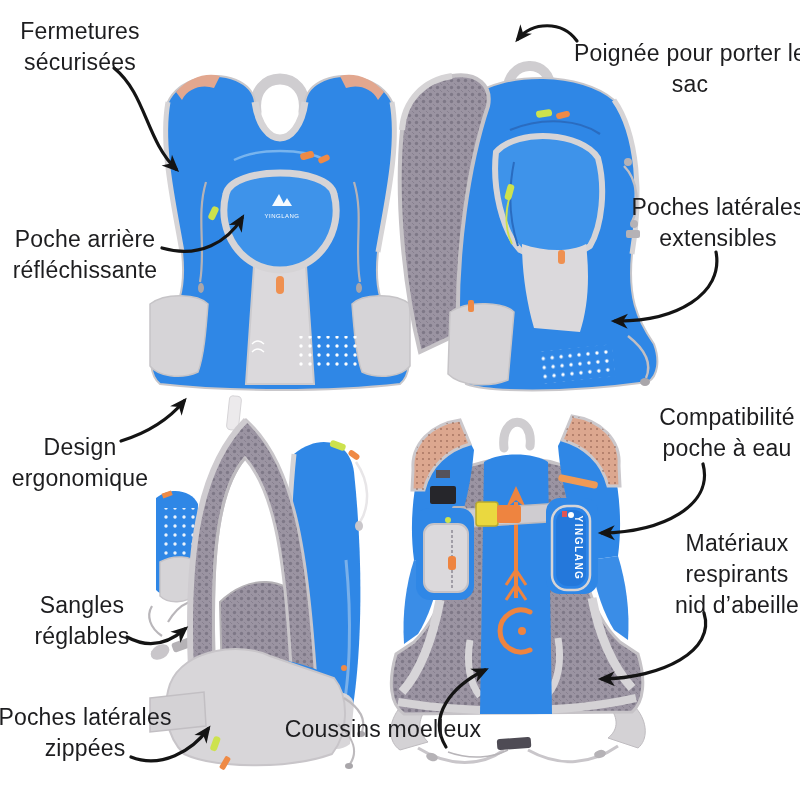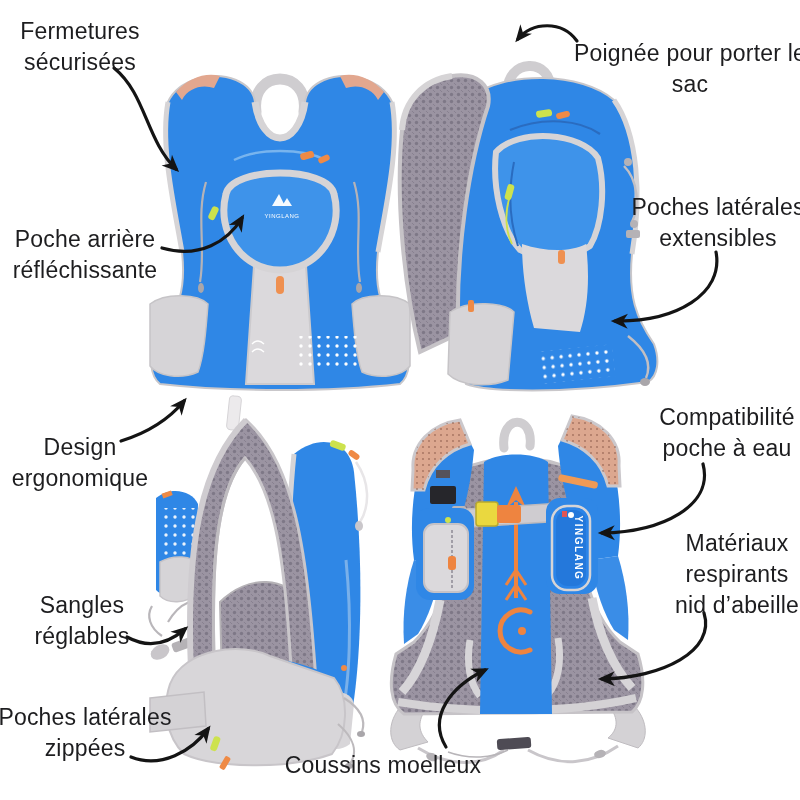--- a/index.html
+++ b/index.html
@@ -208,13 +208,13 @@
 ergonomique</div>
 <div class="label" style="left:577px; top:402px;">Compatibilité
 poche à eau</div>
 <div class="label" style="left:-68px; top:590px;">Sangles
 réglables</div>
 <div class="label" style="left:587px; top:528px;">Matériaux
 respirants
 nid d’abeille</div>
 <div class="label" style="left:-65px; top:702px;">Poches latérales
 zippées</div>
-<div class="label" style="left:233px; top:750px;">Coussins moelleux</div>
+<div class="label" style="left:233px; top:714px;">Coussins moelleux</div>
 
 </body></html>

